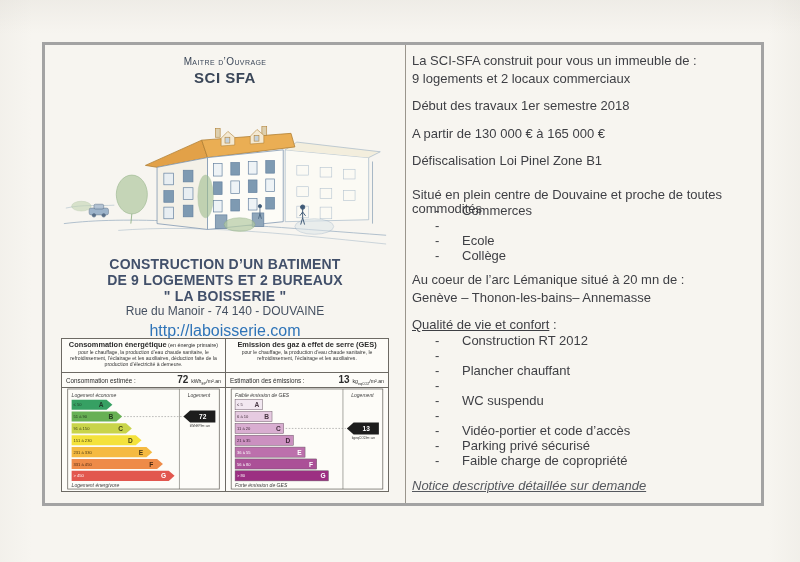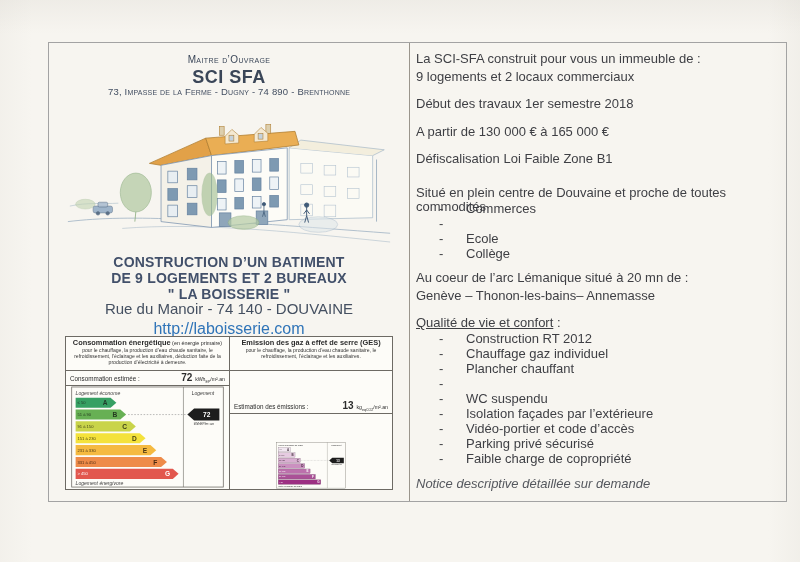--- a/index.html
+++ b/index.html
@@ -2,41 +2,41 @@
 <html><head>
 <meta charset="utf-8">
 <style>
   html,body{margin:0;padding:0;background:#e9e7e1;}
   .page{position:relative;width:800px;height:562px;background:#f7f5f0;overflow:hidden;
         font-family:"Liberation Sans",sans-serif;color:#3f4045;}
   .page::before{content:"";position:absolute;inset:0;
         background:linear-gradient(180deg,rgba(200,196,188,.18),rgba(255,255,255,0) 6%),
                    linear-gradient(90deg,rgba(210,206,198,.12),rgba(255,255,255,0) 4%, rgba(255,255,255,0) 96%, rgba(205,201,193,.14));
         pointer-events:none;}
-  .mainbox{position:absolute;left:48px;top:42px;width:716px;height:458px;border:1px solid #a3a3a3;padding-left:21px;}
+  .mainbox{position:absolute;left:42px;top:42px;width:716px;height:458px;border:3px solid #a3a3a3;}
   .divider{position:absolute;left:360px;top:0;bottom:0;width:0;border-left:1px solid #9a958c;}
 
   
   .leftcell{position:absolute;left:0;top:0;width:360px;height:100%;}
   .lc{position:absolute;left:0;width:100%;text-align:center;}
   .maitre{top:11px;font-variant:small-caps;font-size:10px;letter-spacing:.4px;color:#3a4658;}
-  .company{top:24px;font-size:18px;font-weight:bold;letter-spacing:.5px;color:#3a4658;}
+  .company{top:24px;font-size:15px;font-weight:bold;letter-spacing:.5px;color:#3a4658;}
   .address{top:43px;font-variant:small-caps;font-size:9.5px;letter-spacing:.2px;color:#414d60;}
   .building{position:absolute;left:15px;top:58px;width:330px;height:150px;}
   .captions{top:211px;color:#42506a;line-height:16px;}
   .cap-b{font-weight:bold;font-size:14px;letter-spacing:.2px;}
-  .cap-sm{font-size:15px;line-height:14px;color:#455061;}
+  .cap-sm{font-size:12px;line-height:14px;color:#455061;}
   .website{top:277px;font-size:16px;color:#2f74b8;text-decoration:none;}
   .website a{color:#2f74b8;text-decoration:none;}
 
   
   .charts{position:absolute;left:16px;top:293px;width:326px;height:152px;border:1px solid #6d6a64;
           display:flex;background:#fdfcf8;}
   .chart{width:50%;box-sizing:border-box;display:flex;flex-direction:column;}
-  .chart+.chart{border-left:1px solid #6d6a64;gap:28px;}
+  .chart+.chart{border-left:1px solid #6d6a64;}
   .chart-head{height:30px;border-bottom:1px solid #6d6a64;text-align:center;padding:2px 3px 1px;box-sizing:content-box;color:#2c2c2c;}
   .chart-title{font-size:7.4px;font-weight:bold;line-height:8px;}
   .chart-title .paren{font-weight:normal;font-size:5.4px;}
   .chart-sub{font-size:5.1px;line-height:5.9px;margin-top:1px;color:#333;}
   .chart-est{height:14px;border-bottom:1px solid #6d6a64;display:flex;align-items:center;
              justify-content:space-between;padding:0 4px;color:#2c2c2c;}
   .est-label{font-size:6.3px;}
   .est-val{font-size:10px;font-weight:bold;}
   .est-val .unit{font-weight:normal;font-size:5.2px;}
   .est-val sub{font-size:3.6px;}
@@ -47,33 +47,32 @@
   .mval{font-size:6.8px;font-weight:bold;fill:#ffffff;}
   .munit{font-size:3.4px;fill:#2e2e2e;}
 
   
   .rightcell{position:absolute;left:361px;top:0;right:0;height:100%;font-size:13px;color:#3e3f44;}
   .rl{position:absolute;left:6px;right:6px;margin:0;line-height:14px;}
   .list{position:absolute;left:6px;right:6px;}
   .li{position:relative;height:15px;line-height:15px;padding-left:50px;}
   .li .dash{position:absolute;left:23px;}
   .uline{text-decoration:underline;}
-  .notice{font-style:italic;color:#55585e;}
+  .notice{font-style:italic;text-decoration:underline;color:#55585e;}
 </style>
 </head>
 <body>
 
 <div class="page">
   <div class="mainbox">
     <div class="divider"></div>
 
     <div class="leftcell">
       <div class="lc maitre">Maitre d’Ouvrage</div>
       <div class="lc company">SCI SFA</div>
-      <div class="lc address">73, Impasse de la Ferme - Dugny - 74 890 - Brenthonne</div>
 
       <svg class="building" viewBox="0 0 340 150">
         <g fill="none" stroke="#7d95b0" stroke-width="0.8">
 
           <path d="M4 122 C 70 114, 150 120, 336 134" stroke="#9db0c2"></path>
           <path d="M60 129 C 140 123, 220 131, 336 143" stroke="#abbcca" stroke-width="0.6"></path>
           <path d="M6 106 C 24 102, 40 104, 56 103" stroke="#a9bbc8" stroke-width="0.6"></path>
 
           <polygon points="232,46 318,54 318,118 232,120" fill="#fbfaf4" stroke="#a3b6c6" stroke-width="0.7"></polygon>
           <path d="M232 46 L244 38 L330 48 L318 54" fill="#f3eedd" stroke="#a3b6c6" stroke-width="0.7"></path>
@@ -251,38 +250,38 @@
             </svg>
         </div>
       </div>
     </div>
 
     <div class="rightcell">
       <p class="rl" style="top:9px">La SCI-SFA construit pour vous un immeuble de :</p>
       <p class="rl" style="top:27px">9 logements et 2 locaux commerciaux</p>
       <p class="rl" style="top:54px">Début des travaux 1er semestre 2018</p>
       <p class="rl" style="top:82px">A partir de 130 000 € à 165 000 €</p>
-      <p class="rl" style="top:109px">Défiscalisation Loi Faible Zone B1</p>
+      <p class="rl" style="top:109px">Défiscalisation Loi Pinel Zone B1</p>
       <p class="rl" style="top:143px">Situé en plein centre de Douvaine et proche de toutes commodités</p>
       <div class="list" style="top:158px">
           <div class="li"><span class="dash">-</span><span>Commerces</span></div>
           <div class="li"><span class="dash">-</span></div>
           <div class="li"><span class="dash">-</span><span>Ecole</span></div>
           <div class="li"><span class="dash">-</span><span>Collège</span></div>
         </div>
       <p class="rl" style="top:228px">Au coeur de l’arc Lémanique situé à 20 mn de :</p>
       <p class="rl" style="top:246px">Genève – Thonon-les-bains– Annemasse</p>
       <p class="rl" style="top:273px"><span class="uline">Qualité de vie et confort</span><span> :</span></p>
       <div class="list" style="top:288px">
           <div class="li"><span class="dash">-</span><span>Construction RT 2012</span></div>
-          <div class="li"><span class="dash">-</span><span>Chauffage gaz individuel</span></div>
+          <div class="li"><span class="dash">-</span></div>
           <div class="li"><span class="dash">-</span><span>Plancher chauffant</span></div>
           <div class="li"><span class="dash">-</span></div>
           <div class="li"><span class="dash">-</span><span>WC suspendu</span></div>
-          <div class="li"><span class="dash">-</span><span>Isolation façades par l’extérieure</span></div>
+          <div class="li"><span class="dash">-</span></div>
           <div class="li"><span class="dash">-</span><span>Vidéo-portier et code d’accès</span></div>
           <div class="li"><span class="dash">-</span><span>Parking privé sécurisé</span></div>
           <div class="li"><span class="dash">-</span><span>Faible charge de copropriété</span></div>
         </div>
       <p class="rl notice" style="top:434px">Notice descriptive détaillée sur demande</p>
     </div>
   </div>
 </div>
 
 </body></html>

